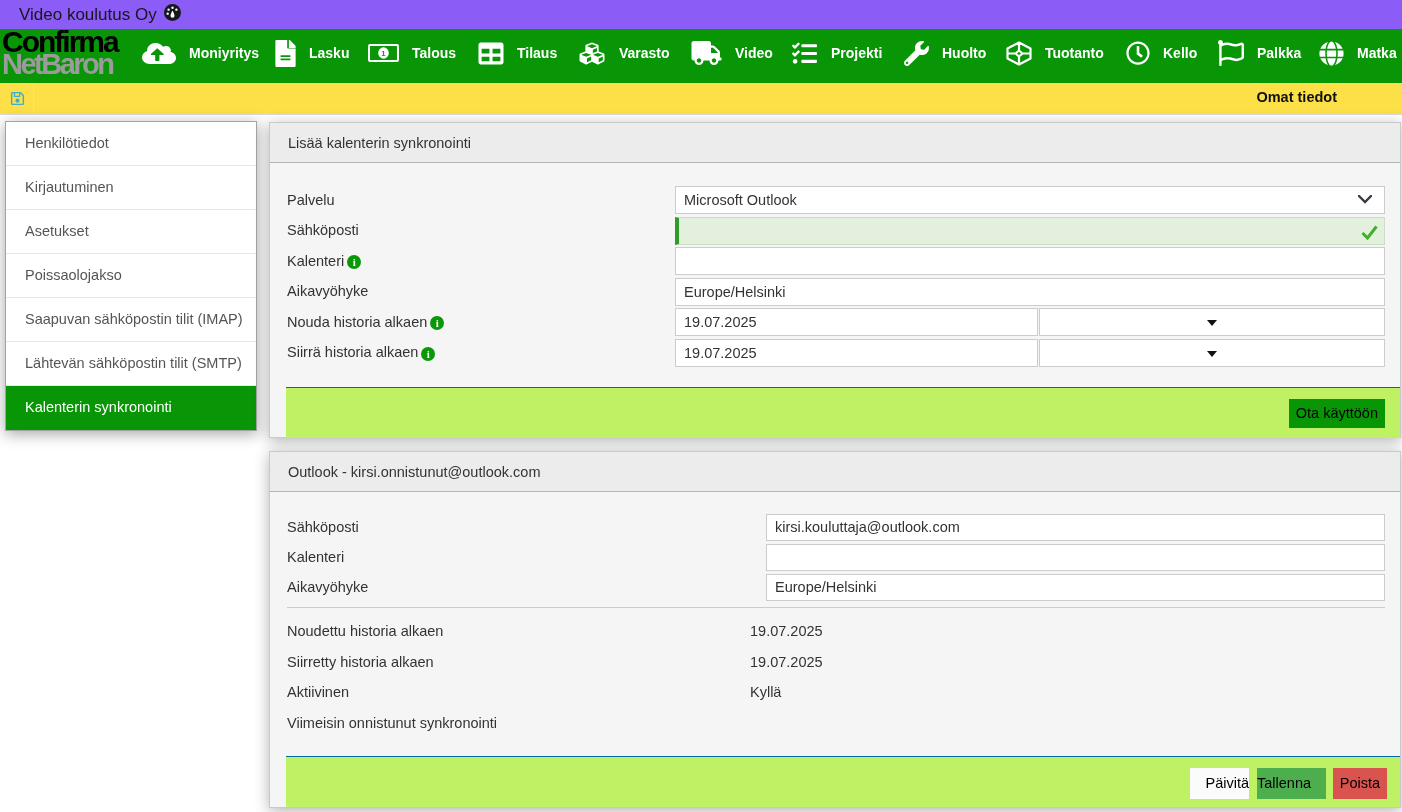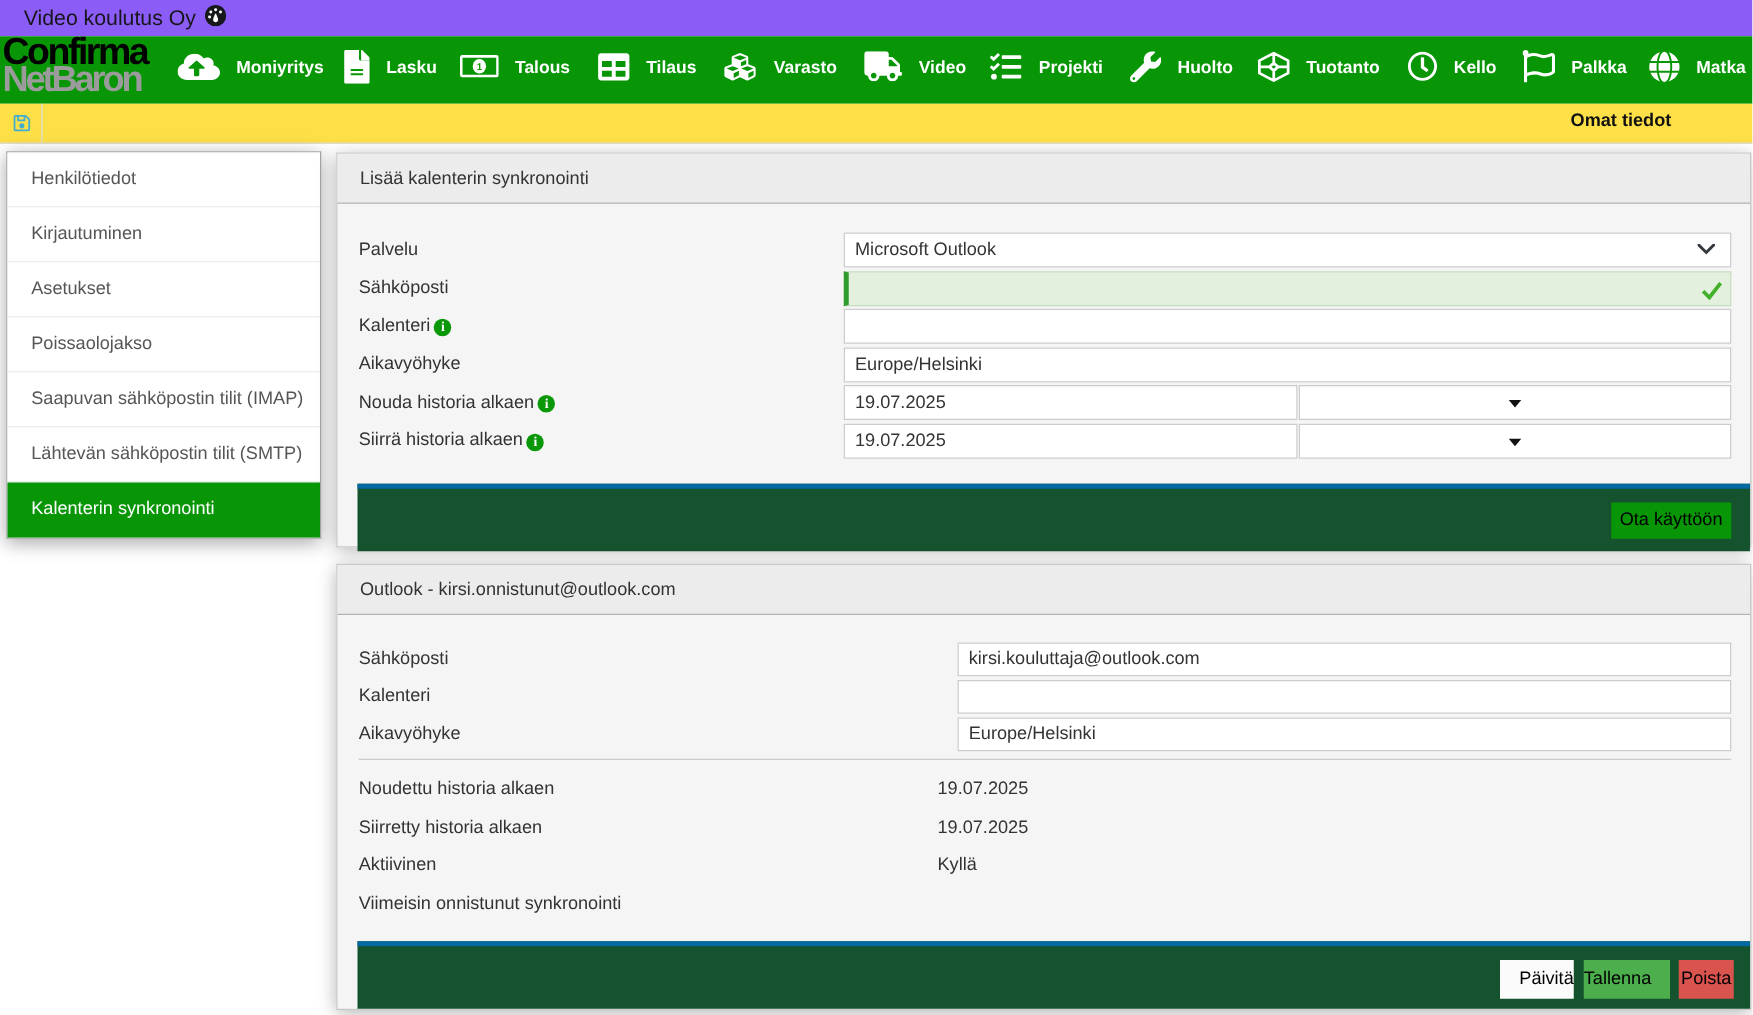--- a/index.html
+++ b/index.html
@@ -29,21 +29,21 @@
 
 
 .sidebar { position:absolute; left:5px; top:121px; width:252px; background:#fff; border:1px solid #a3a3a3; box-shadow:0 3px 14px rgba(0,0,0,0.35); }
 .sitem { height:44px; line-height:43px; padding-left:19px; font-size:14.5px; color:#555; border-bottom:1px solid #e8e8e8; background:#fff; }
 .sitem:last-child { border-bottom:none; }
 .sitem.active { background:#089606; color:#fff; border-bottom:none; }
 
 
 .panel { position:absolute; left:269px; width:1132px; background:#f5f5f5; border:1px solid #c9c9c9; box-shadow:0 3px 14px rgba(0,0,0,0.3); }
 .panel .phead { height:40px; line-height:40px; background:#ececec; border-bottom:1px solid #b4b4b4; padding-left:18px; font-size:14.5px; color:#333; }
-.panel .pfoot { background:#14532d; border-top:4px solid #0369a1; text-align:right; padding:11px 15px 10px;margin-left:16px; }
+.panel .pfoot { background:#bef264; border-top:1px solid #0369a1; text-align:right; padding:11px 15px 10px;margin-left:16px; }
 #panel1 { top:122px; height:316px; }
 #panel2 { top:451px; height:357px; }
 
 .pform { padding:20px 15px 0 15px; } #panel1 .pform { padding-top:21.5px; } #panel1 .inp { height:28px; line-height:26px; }
 .frow { height:30.5px; display:flex; align-items:center;gap:16px; }
 .frow .lbl { font-size:14.5px; color:#333; padding-left:2px; display:flex; align-items:center; }
 #panel1 .lbl { width:374px; }
 #panel2 .lbl { width:465px; }
 .ctl { flex:1; display:flex; height:27px; }
 input, select, .inp { font-family:"Liberation Sans", sans-serif; font-size:14.5px; color:#333; }
@@ -61,21 +61,21 @@
 .btn.use { background:#089606; height:29px; }
 .hr2 { border-top:1px solid #ccc; margin:5px 0 0 2px; }
 .trow { height:30.5px; display:flex; align-items:center; }
 .trow .lbl { font-size:14.5px; color:#333; padding-left:2px; }
 .trow .val { font-size:14.5px; color:#333; }
 #panel2 .trow .lbl { width:465px; }
 
 #panel2 .pfoot { padding:11px 13px 8px; } #panel2 .pfoot .btn { margin-left:5px; height:31px; line-height:31px; }
 .btn.white { background:#fbfbfb; width:59px; padding:0; text-align:right; }
 .btn.save { background:#4cae4c; width:69px; padding:0; text-align:left; margin-left:8px !important; }
-.btn.del { background:#d9534f; width:44px; padding:0; text-align:center; margin-left:7px !important; }
+.btn.del { background:#d9534f; width:54px; padding:0; text-align:center; margin-left:7px !important; }
 </style>
 </head>
 <body>
 
 <div class="topbar">
   <span class="company">Video koulutus Oy</span>
   <svg class="tacho" width="17" height="17" viewBox="0 0 512 512">
       <circle cx="256" cy="256" r="256" fill="#17181c"></circle>
       <g fill="#fff">
         <circle cx="256" cy="112" r="36"></circle>

